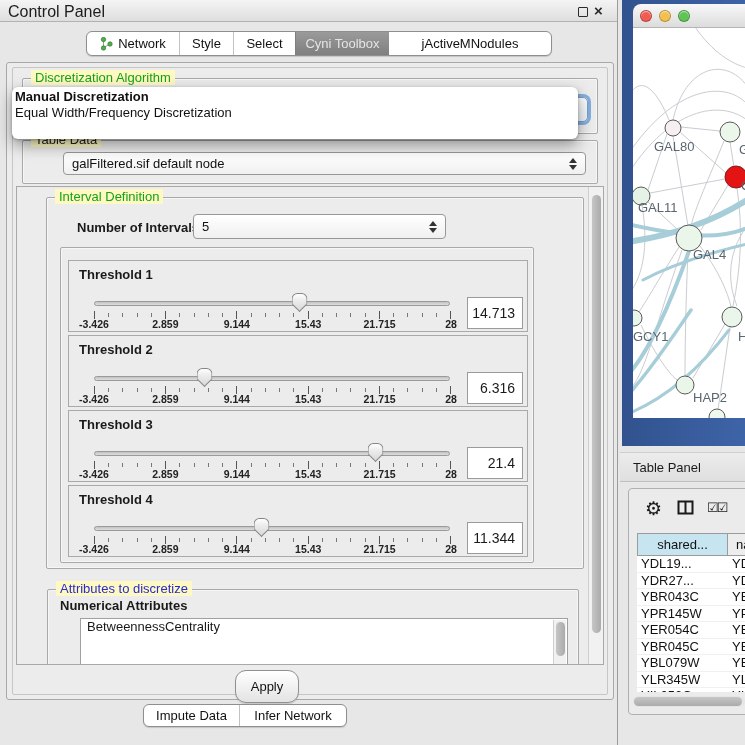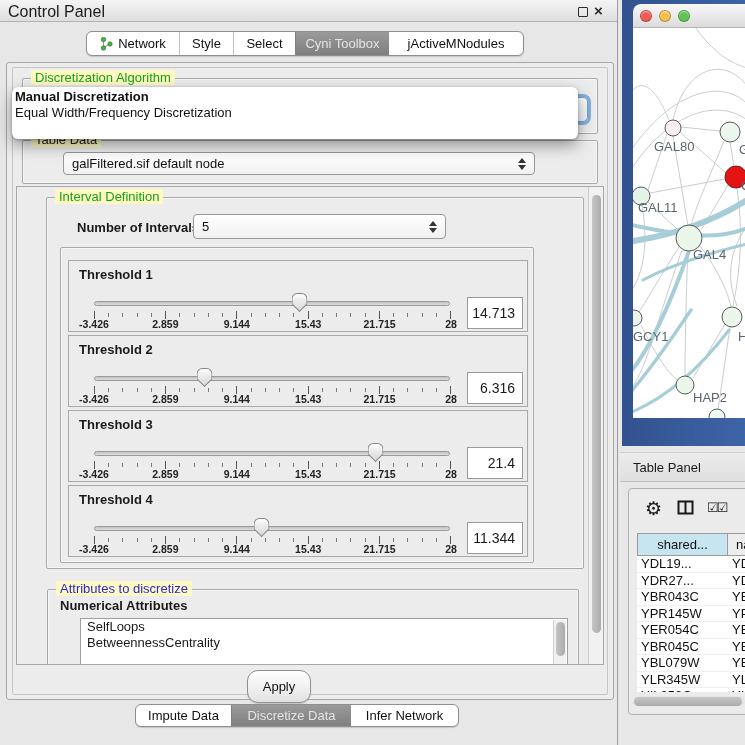--- a/index.html
+++ b/index.html
@@ -116,36 +116,36 @@
     </div>
     <div class="tab" style="width:54px;">
         <span>Style</span>
       </div>
     <div class="tab" style="width:62px;">
         <span>Select</span>
       </div>
     <div class="tab sel" style="width:94px;">
         <span>Cyni Toolbox</span>
       </div>
-    <div class="tab" style="width:134px;">
+    <div class="tab" style="width:162px;">
         <span>jActiveMNodules</span>
       </div>
   </div>
 
   <div class="abs main-panel"></div>
   <div class="abs inner-deco"></div>
 
   <div class="abs group" style="left:22px; top:78px; width:576px; height:56px;">
     <span class="gtitle t-green">Discretization Algorithm</span>
   </div>
   <div class="abs focus-combo"></div>
 
   <div class="abs group" style="left:22px; top:140px; width:576px; height:44px;">
     <span class="gtitle t-dark">Table Data</span>
-    <div class="combo" style="position:absolute; left:40px; top:11px; width:472px; height:23px;">
+    <div class="combo" style="position:absolute; left:40px; top:11px; width:523px; height:23px;">
       <span>galFiltered.sif default node</span>
       <span class="spin">
           <span class="tri-up"></span>
           <span class="tri-down"></span>
         </span>
     </div>
   </div>
 
   <div class="abs popup">
     <div class="opt sel">Manual Discretization</div>
@@ -231,43 +231,39 @@
           </div>
           <div class="valbox">11.344</div>
         </div>
       </div>
     </div>
 
     <div class="abs group" style="left:30px; top:402px; width:532px; height:90px;">
       <span class="gtitle t-blue">Attributes to discretize</span>
       <span class="abs" style="left:12px; top:8px; font-weight:bold;">Numerical Attributes</span>
       <div class="attr-list" style="left:32px; top:28px; width:488px; height:62px;">
-        <div class="item">SelfLoops</div>
         <div class="item">BetweennessCentrality</div>
         <div class="vsb-track" style="right:1px; top:1px; width:13px; height:60px;">
           <div class="sb-thumb" style="left:2px; top:2px; width:9px; height:34px;"></div>
         </div>
       </div>
     </div>
 
     <div class="vsb-track" style="right:0; top:0; width:15px; height:479px;">
       <div class="sb-thumb" style="left:3px; top:8px; width:9px; height:438px;"></div>
     </div>
   </div>
 
-  <div class="abs btn" style="left:247px; top:670px; width:64px; height:33px;">
+  <div class="abs btn" style="left:235px; top:670px; width:64px; height:33px;">
     <span>Apply</span>
   </div>
 
-  <div class="abs seg" style="left:135px; top:704px; height:23px;">
+  <div class="abs seg" style="left:143px; top:704px; height:23px;">
     <div class="tab" style="width:95px;">
         <span>Impute Data</span>
-      </div>
-    <div class="tab sel" style="width:120px;">
-        <span>Discretize Data</span>
       </div>
     <div class="tab" style="width:107px;">
         <span>Infer Network</span>
       </div>
   </div>
 </div>
 
 <div class="abs net-frame"></div>
 <div class="abs net-titlebar">
   <span class="light" style="background:#f15b51;"></span>

